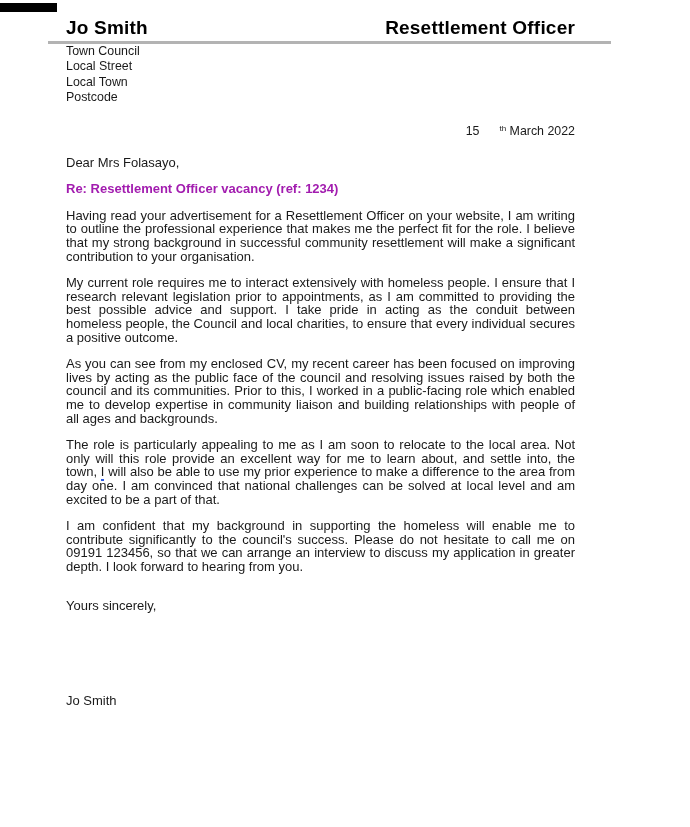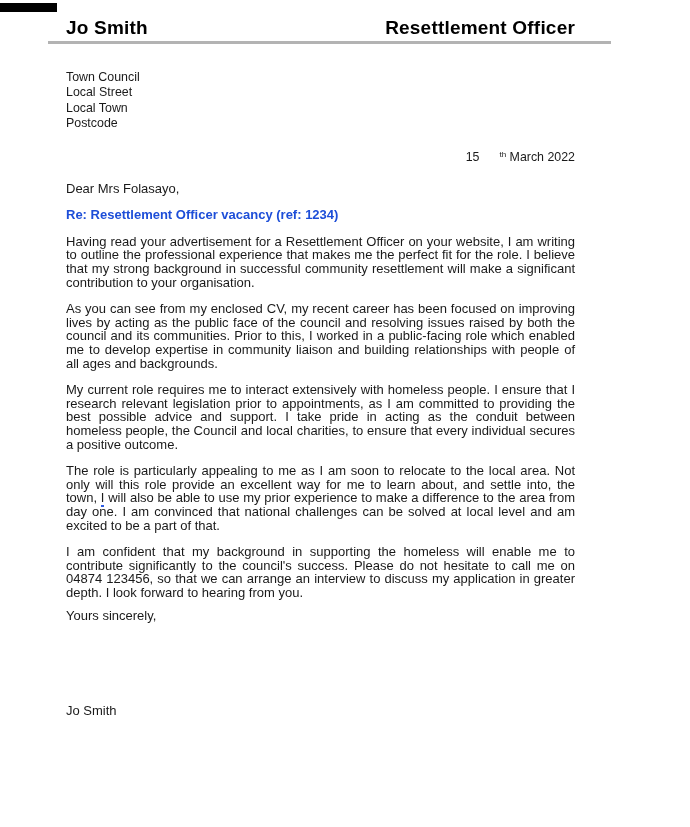--- a/index.html
+++ b/index.html
@@ -37,21 +37,20 @@
   .contact {
     margin-top: 6px;
     text-align: center;
     font-size: 12.4px;
     line-height: 14px;
     color: #1c1c1c;
   }
   .contact .sep { margin: 0 10px; color: #1c1c1c; }
   .content { margin: 0 63px 0 66px; }
   .address {
-    margin-top: 26px;
     font-size: 12.4px;
     line-height: 15.4px;
   }
   .date {
     margin-top: 18px;
     text-align: right;
     font-size: 12.4px;
     line-height: 14px;
   }
   .date sup {
@@ -60,23 +59,23 @@
     position: relative;
     top: -4px;
     margin-left: 20px;
   }
   p {
     margin: 0;
     font-size: 13px;
     line-height: 13.6px;
   }
   .salutation { margin-top: 16px; }
-  .subject { margin-top: 13px; font-weight: 700; color: #1d4ed8; }
+  .subject { margin-top: 13px; font-weight: 700; color: #a21caf; }
   .para { margin-top: 13px; text-align: justify; }
-  .closing { margin-top: 10px; }
+  .closing { margin-top: 26px; }
   .signature { margin-top: 81px; }
   .grammar-mark { border-bottom: 2px solid #2d5be3; }
 </style>
 </head>
 <body>
 
 <div class="page">
 
   <div class="corner-bar"></div>
 
@@ -100,27 +99,27 @@
     <div class="date">
       <span>15</span><sup>th</sup><span> March 2022</span>
     </div>
 
     <p class="salutation">Dear Mrs Folasayo,</p>
 
     <p class="subject">Re: Resettlement Officer vacancy (ref: 1234)</p>
 
     <p class="para">Having read your advertisement for a Resettlement Officer on your website, I am writing to outline the professional experience that makes me the perfect fit for the role. I believe that my strong background in successful community resettlement will make a significant contribution to your organisation.</p>
 
+    <p class="para">My current role requires me to interact extensively with homeless people. I ensure that I research relevant legislation prior to appointments, as I am committed to providing the best possible advice and support. I take pride in acting as the conduit between homeless people, the Council and local charities, to ensure that every individual secures a positive outcome.</p>
+
     <p class="para">As you can see from my enclosed CV, my recent career has been focused on improving lives by acting as the public face of the council and resolving issues raised by both the council and its communities. Prior to this, I worked in a public-facing role which enabled me to develop expertise in community liaison and building relationships with people of all ages and backgrounds.</p>
-
-    <p class="para">My current role requires me to interact extensively with homeless people. I ensure that I research relevant legislation prior to appointments, as I am committed to providing the best possible advice and support. I take pride in acting as the conduit between homeless people, the Council and local charities, to ensure that every individual secures a positive outcome.</p>
 
     <p class="para"><span>The role is particularly appealing to me as I am soon to relocate to the local area. Not only will this role provide an excellent way for me to learn about, and settle into, the town, </span><span class="grammar-mark">I</span><span> will also be able to use my prior experience to make a difference to the area from day one. I am convinced that national challenges can be solved at local level and am excited to be a part of that.</span></p>
 
-    <p class="para">I am confident that my background in supporting the homeless will enable me to contribute significantly to the council's success. Please do not hesitate to call me on 04874 123456, so that we can arrange an interview to discuss my application in greater depth. I look forward to hearing from you.</p>
+    <p class="para">I am confident that my background in supporting the homeless will enable me to contribute significantly to the council's success. Please do not hesitate to call me on 09191 123456, so that we can arrange an interview to discuss my application in greater depth. I look forward to hearing from you.</p>
 
     <p class="closing">Yours sincerely,</p>
 
     <p class="signature">Jo Smith</p>
 
   </main>
 
 </div>
 
 </body></html>

